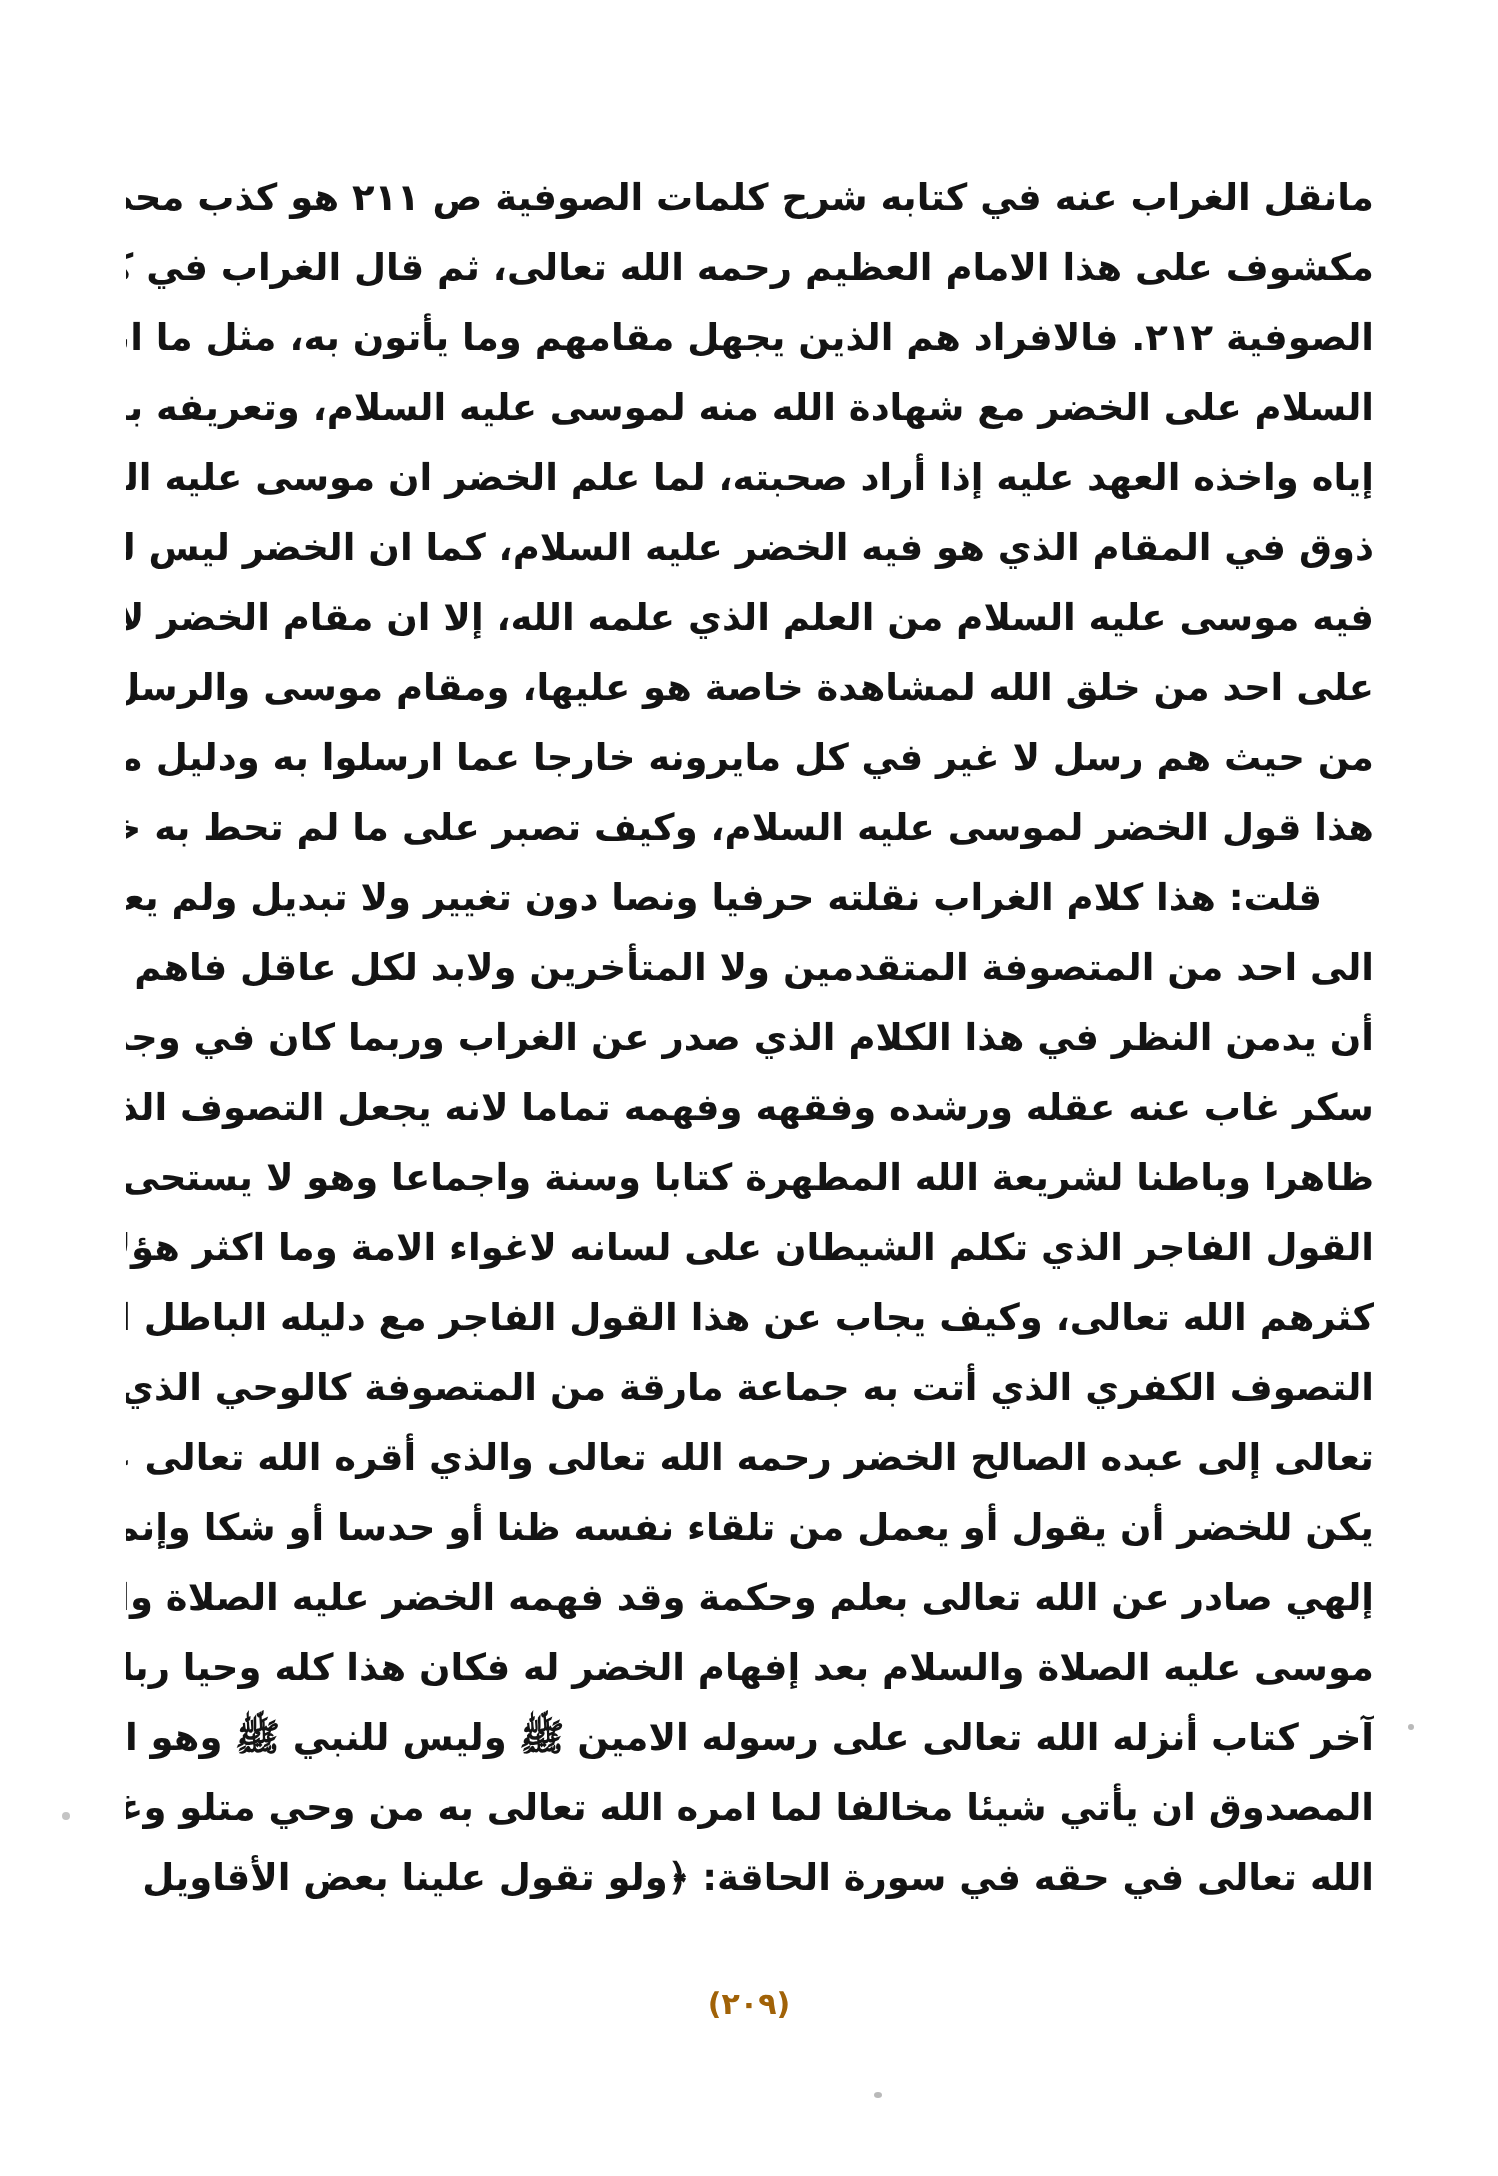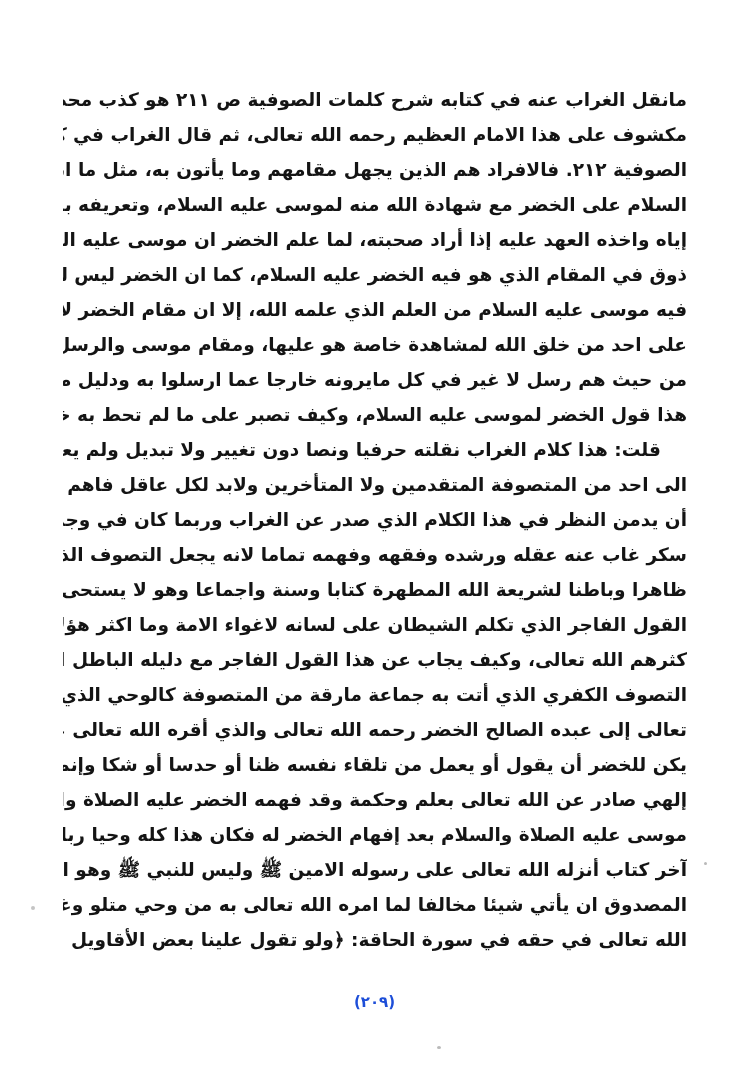--- a/index.html
+++ b/index.html
@@ -42,21 +42,21 @@
   .line.indent {
     text-indent: 26px;
   }
   .page-number {
     position: absolute;
     top: 993px;
     left: 0;
     width: 749px;
     text-align: center;
     direction: rtl;
-    color: #1d4ed8;
+    color: #a16207;
     font-size: 15px;
     font-weight: 700;
     letter-spacing: 5px;
   }
   .scan-artifact {
     position: absolute;
     background: #b9b9b9;
     border-radius: 50%;
   }
   .artifact-1 { left: 437px; top: 1046px; width: 4px; height: 3px; }

